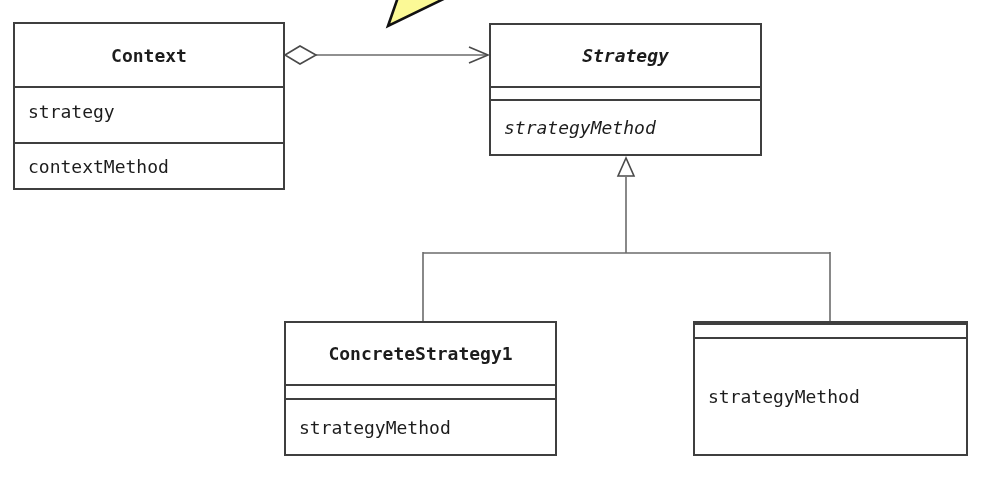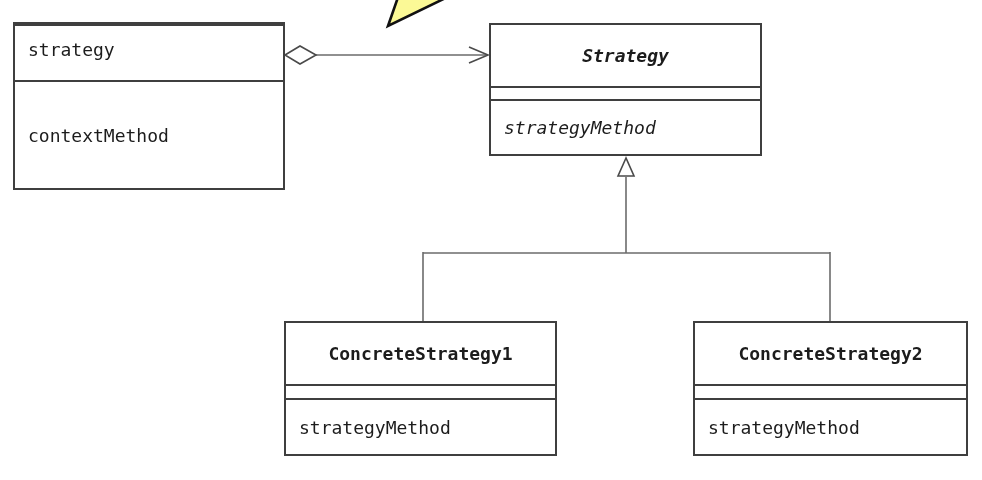--- a/index.html
+++ b/index.html
@@ -60,20 +60,21 @@
     <g>
       <line class="conn" x1="626" y1="177" x2="626" y2="253"></line>
       <line class="conn" x1="423" y1="253" x2="830" y2="253"></line>
       <line class="conn" x1="423" y1="252" x2="423" y2="321"></line>
       <line class="conn" x1="830" y1="252" x2="830" y2="321"></line>
       <polygon class="conn-dark hollow" points="626,158 618,176 634,176"></polygon>
     </g>
   </svg>
 
   <div class="uml-class box-context">
+    <div class="cls-title">Context</div>
     <div class="compartment comp-attr">
       <div class="member">strategy</div>
     </div>
     <div class="compartment comp-meth">
       <div class="member">contextMethod</div>
     </div>
   </div>
 
   <div class="uml-class box-strategy abstract">
     <div class="cls-title">Strategy</div>
@@ -85,20 +86,19 @@
 
   <div class="uml-class box-concrete1">
     <div class="cls-title">ConcreteStrategy1</div>
     <div class="compartment comp-attr"></div>
     <div class="compartment comp-meth">
       <div class="member">strategyMethod</div>
     </div>
   </div>
 
   <div class="uml-class box-concrete2">
-    <div class="cls-title">ConcreteStrategy2</div>
     <div class="compartment comp-attr"></div>
     <div class="compartment comp-meth">
       <div class="member">strategyMethod</div>
     </div>
   </div>
 
 </div>
 
 </body></html>

